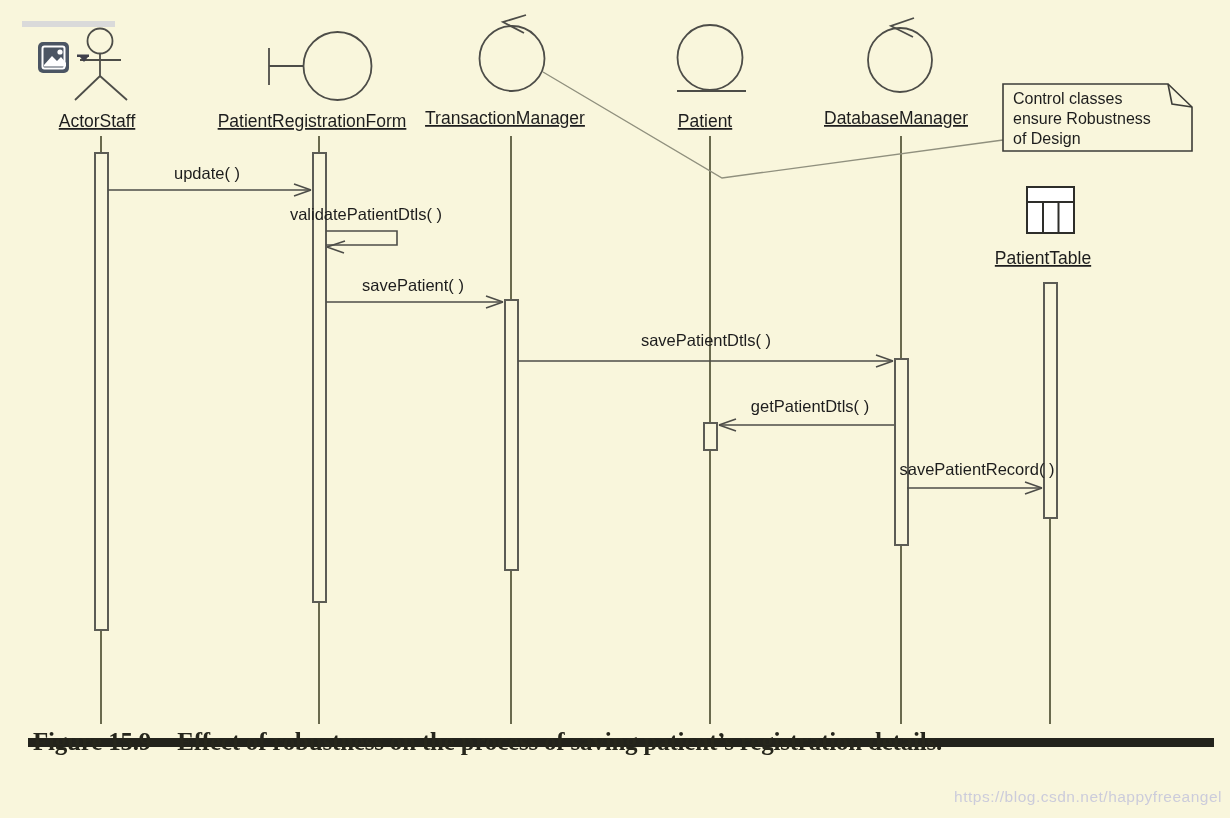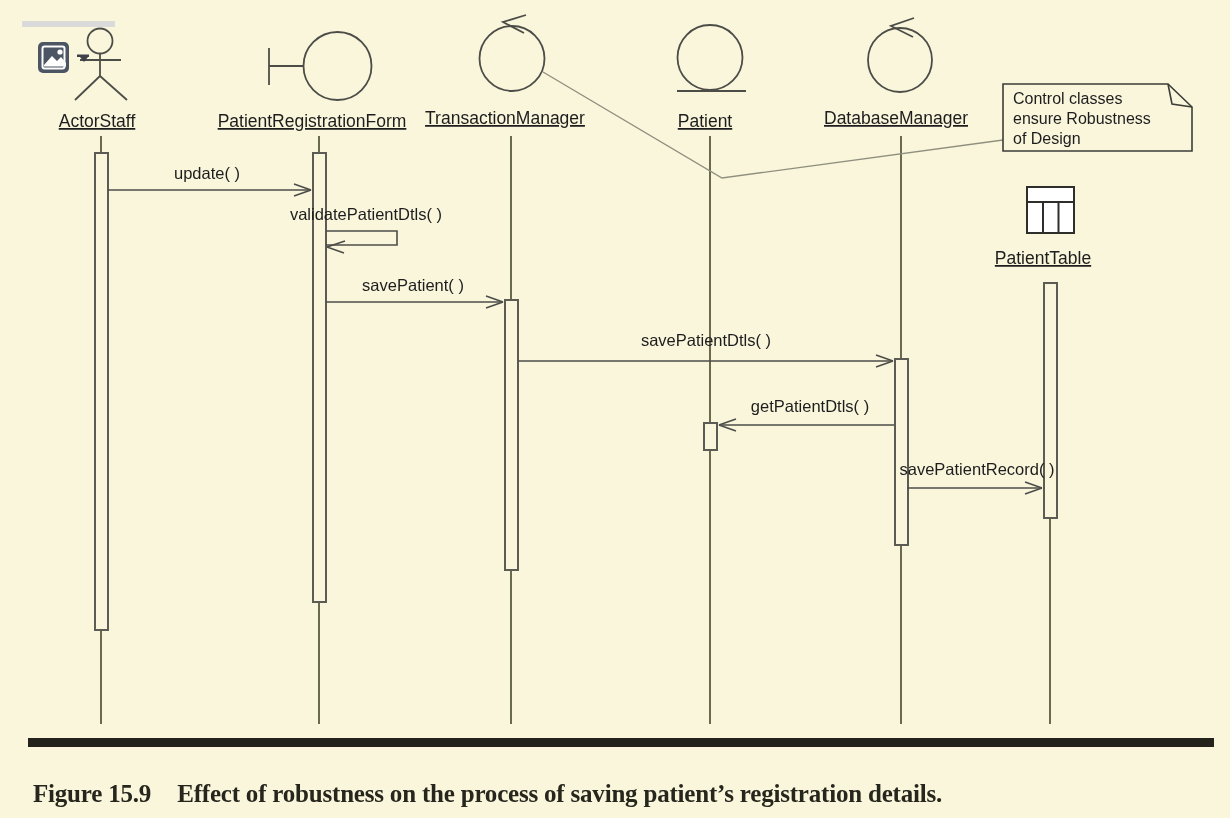--- a/index.html
+++ b/index.html
@@ -16,21 +16,21 @@
     fill:#1d1d1d;
   }
   .obj-label{font-size:17.5px;text-decoration:underline;}
   .msg-label{font-size:16.5px;}
   .note-text{font-size:16px;}
   .figure-rule{
     position:absolute;left:28px;top:738px;
     width:1186px;height:9px;background:#23231c;
   }
   .figure-caption{
-    position:absolute;left:33px;top:780px;
+    position:absolute;left:33px;top:728px;
     font-family:"Liberation Serif",serif;
     font-weight:bold;font-size:25px;color:#26261c;
     white-space:nowrap;letter-spacing:-0.2px;
   }
   .figure-caption .fig-num{margin-right:26px;}
   .watermark{
     position:absolute;right:8px;top:788px;
     font-size:15.5px;color:#ccccdb;letter-spacing:0.5px;
   }
 </style>
@@ -171,14 +171,15 @@
     <text class="msg-label" x="706" y="346" text-anchor="middle">savePatientDtls( )</text>
     <text class="msg-label" x="810" y="412" text-anchor="middle">getPatientDtls( )</text>
     <text class="msg-label" x="977" y="475" text-anchor="middle">savePatientRecord( )</text>
   </svg>
 
   <div class="figure-rule"></div>
   <div class="figure-caption">
     <span class="fig-num">Figure 15.9</span><span>Effect of robustness on the process of saving patient’s registration details.</span>
   </div>
 
+  <div class="watermark">https://blog.csdn.net/happyfreeangel</div>
 
 </div>
 
 </body></html>

